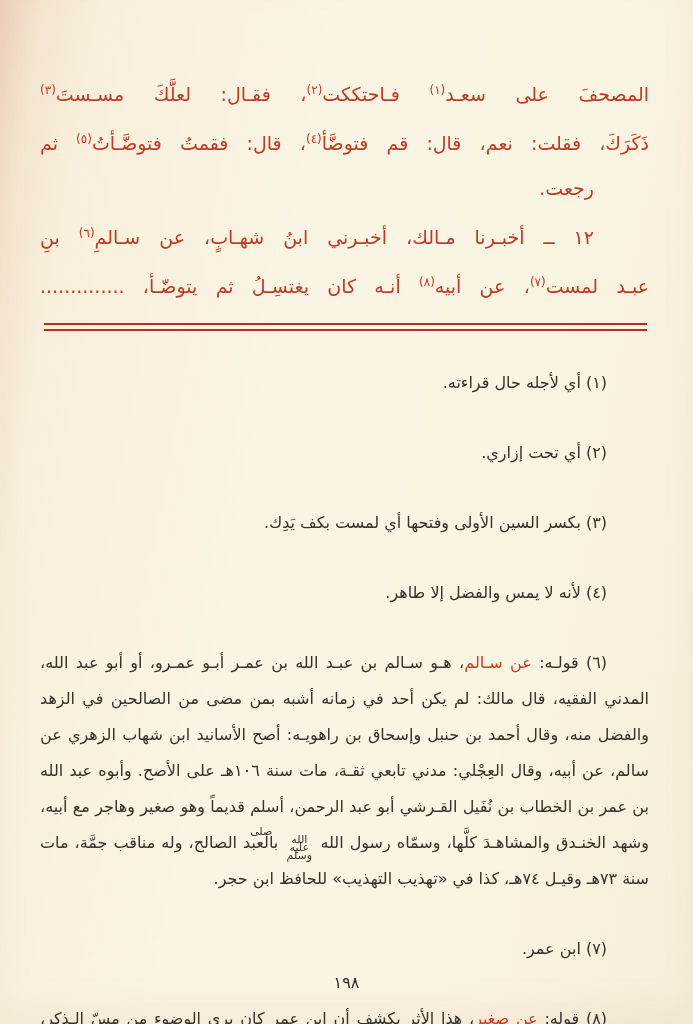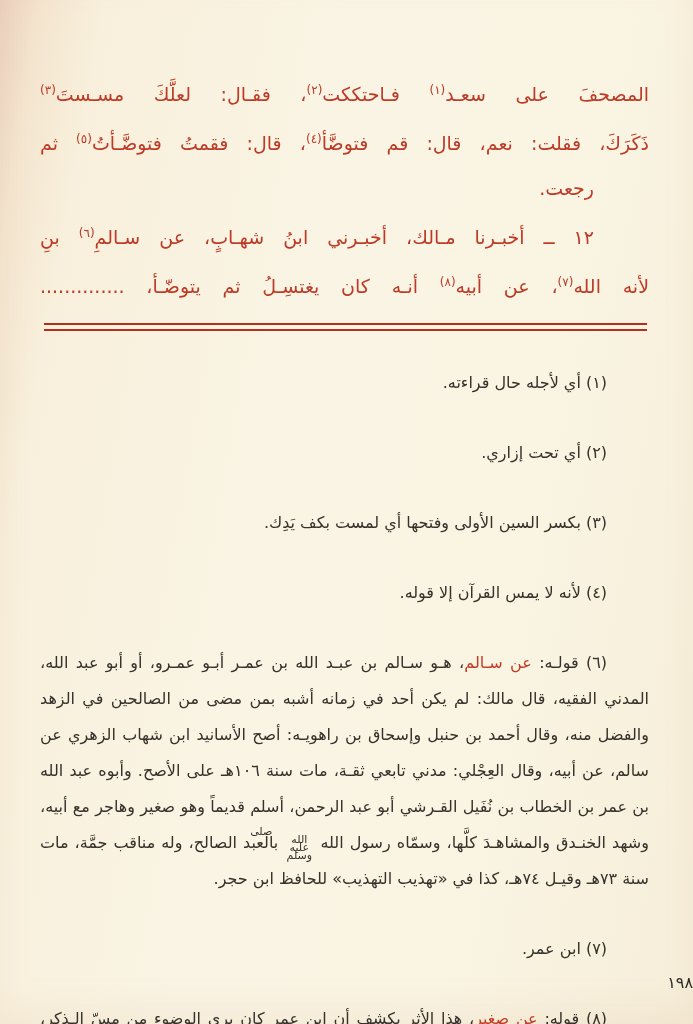--- a/index.html
+++ b/index.html
@@ -68,42 +68,42 @@
     font-size: 11px;
     line-height: 8px;
     text-align: center;
     vertical-align: middle;
     white-space: normal;
   }
   
   .page-number {
     position: absolute;
     bottom: 32px; left: 0; right: 0;
-    text-align: right;
+    text-align: center;
     color: #2f2b26;
     font-size: 16px;
   }
 </style>
 </head>
 <body>
 
 <div class="page">
   <div class="content">
     <section class="matn" id="matn">
         <div class="line"><span>المصحفَ على سعـد</span><span class="sup">(١)</span><span> فـاحتككت</span><span class="sup">(٢)</span><span>، فقـال: لعلَّكَ مسـستَ</span><span class="sup">(٣)</span></div>
         <div class="line"><span>ذَكَرَكَ، فقلت: نعم، قال: قم فتوضَّأ</span><span class="sup">(٤)</span><span>، قال: فقمتُ فتوضَّـأتُ</span><span class="sup">(٥)</span><span> ثم</span></div>
         <div class="line indent right"><span>رجعت.</span></div>
         <div class="line indent"><span>١٢ ــ أخبـرنا مـالك، أخبـرني ابنُ شهـابٍ، عن سـالمِ</span><span class="sup">(٦)</span><span> بنِ</span></div>
-        <div class="line"><span>لأنه الله</span><span class="sup">(٧)</span><span>، عن أبيه</span><span class="sup">(٨)</span><span> أنـه كان يغتسِـلُ ثم يتوضّـأ، ..............</span></div>
+        <div class="line"><span>عبـد لمست</span><span class="sup">(٧)</span><span>، عن أبيه</span><span class="sup">(٨)</span><span> أنـه كان يغتسِـلُ ثم يتوضّـأ، ..............</span></div>
       </section>
     <div class="sep"></div>
     <section class="footnotes" id="footnotes">
         <div class="fn"><span>(١) </span><span>أي لأجله حال قراءته.</span></div>
         <div class="fn"><span>(٢) </span><span>أي تحت إزاري.</span></div>
         <div class="fn"><span>(٣) </span><span>بكسر السين الأولى وفتحها أي لمست بكف يَدِك.</span></div>
-        <div class="fn"><span>(٤) </span><span>لأنه لا يمس القرآن إلا قوله.</span></div>
+        <div class="fn"><span>(٤) </span><span>لأنه لا يمس والفضل إلا طاهر.</span></div>
         <div class="fn"><span>(٦) </span><span>قولـه: </span><span class="red">عن سـالم</span><span>، هـو سـالم بن عبـد الله بن عمـر أبـو عمـرو، أو أبو عبد الله، المدني الفقيه، قال مالك: لم يكن أحد في زمانه أشبه بمن مضى من الصالحين في الزهد والفضل منه، وقال أحمد بن حنبل وإسحاق بن راهويـه: أصح الأسانيد ابن شهاب الزهري عن سالم، عن أبيه، وقال العِجْلي: مدني تابعي ثقـة، مات سنة ١٠٦هـ على الأصح. وأبوه عبد الله بن عمر بن الخطاب بن نُفَيل القـرشي أبو عبد الرحمن، أسلم قديماً وهو صغير وهاجر مع أبيه، وشهد الخنـدق والمشاهـدَ كلَّها، وسمّاه رسول الله </span><span class="saw">صلى الله عليه وسلم</span><span> بالعبد الصالح، وله مناقب جمَّة، مات سنة ٧٣هـ وقيـل ٧٤هـ، كذا في «تهذيب التهذيب» للحافظ ابن حجر.</span></div>
         <div class="fn"><span>(٧) </span><span>ابن عمر.</span></div>
         <div class="fn"><span>(٨) </span><span>قوله: </span><span class="red">عن صغير</span><span>، هذا الأثر يكشف أن ابن عمر كان يرى الوضوء من مسّ الـذكر، ويشيـده ما رواه مـالك في «المـوطّأ» عن نـافع، عن سـالم قال: كنت مـع =</span></div>
       </section>
   </div>
   <div class="page-number">١٩٨</div>
 </div>
 
 </body></html>

